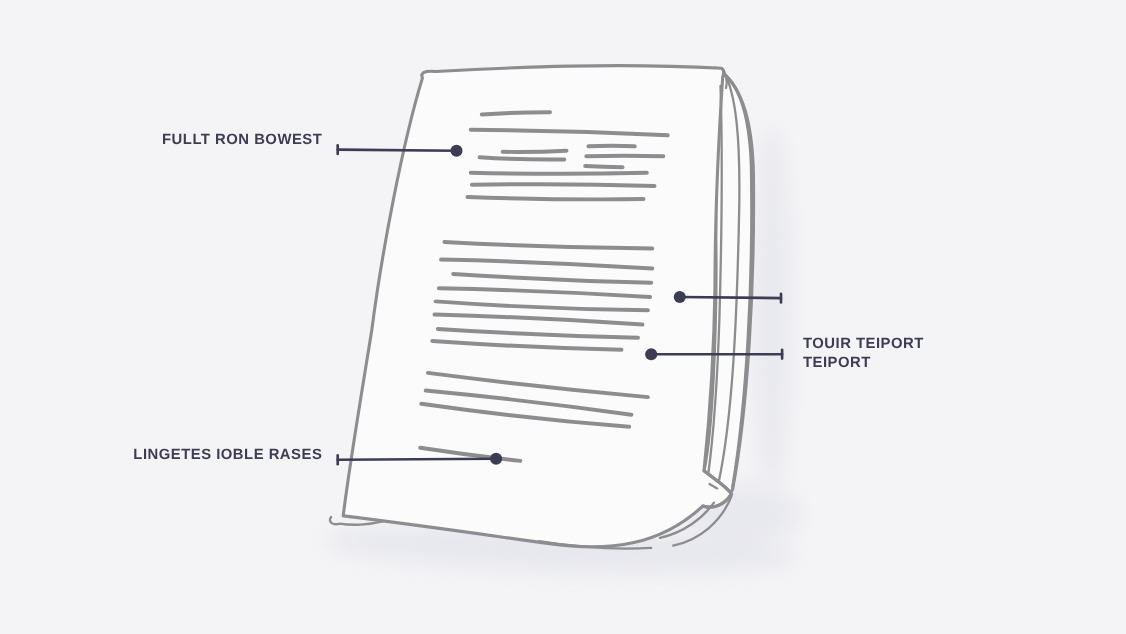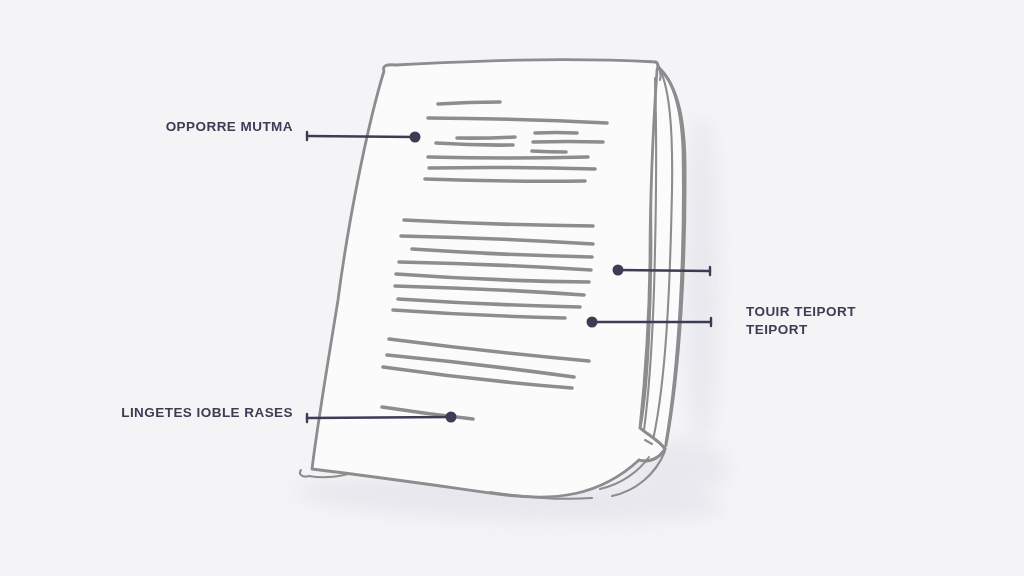--- a/index.html
+++ b/index.html
@@ -22,21 +22,21 @@
   #connectors-group circle{fill:var(--ink);}
 
   
   .label{
     position:absolute;color:var(--ink);font-weight:700;font-size:13.5px;
     letter-spacing:.45px;white-space:nowrap;
   }
   .label span{display:block;}
   .label-a{left:90px;top:113px;width:203px;text-align:right;line-height:27px;}
   .label-b{left:730px;top:254px;line-height:18px;}
-  .label-c{left:746px;top:303px;line-height:17.5px;}
+  .label-c{left:730px;top:303px;line-height:17.5px;}
   .label-d{left:90px;top:404px;width:203px;text-align:right;line-height:18px;}
 </style>
 </head>
 <body>
 
 <div class="stage">
 
   <svg viewBox="0 0 1024 576" width="1024" height="576">
     <defs>
       <filter id="soft" x="-60%" y="-60%" width="220%" height="220%">
@@ -108,21 +108,21 @@
         <line x1="711" y1="322" x2="592" y2="322"></line>
         <line x1="711" y1="318" x2="711" y2="326"></line>
         <circle cx="592" cy="322" r="5.5"></circle>
         <line x1="307" y1="418" x2="451" y2="417"></line>
         <line x1="307" y1="414" x2="307" y2="422"></line>
         <circle cx="451" cy="417" r="5.5"></circle>
       </g>
   </svg>
 
   <div class="label label-a">
-    <span>OPPORRE MUTMA</span>
+    <span>FULLT RON BOWEST</span>
   </div>
 
 
   <div class="label label-c">
     <span>TOUIR TEIPORT</span>
     <span>TEIPORT</span>
   </div>
 
   <div class="label label-d">
     <span>LINGETES IOBLE RASES</span>

